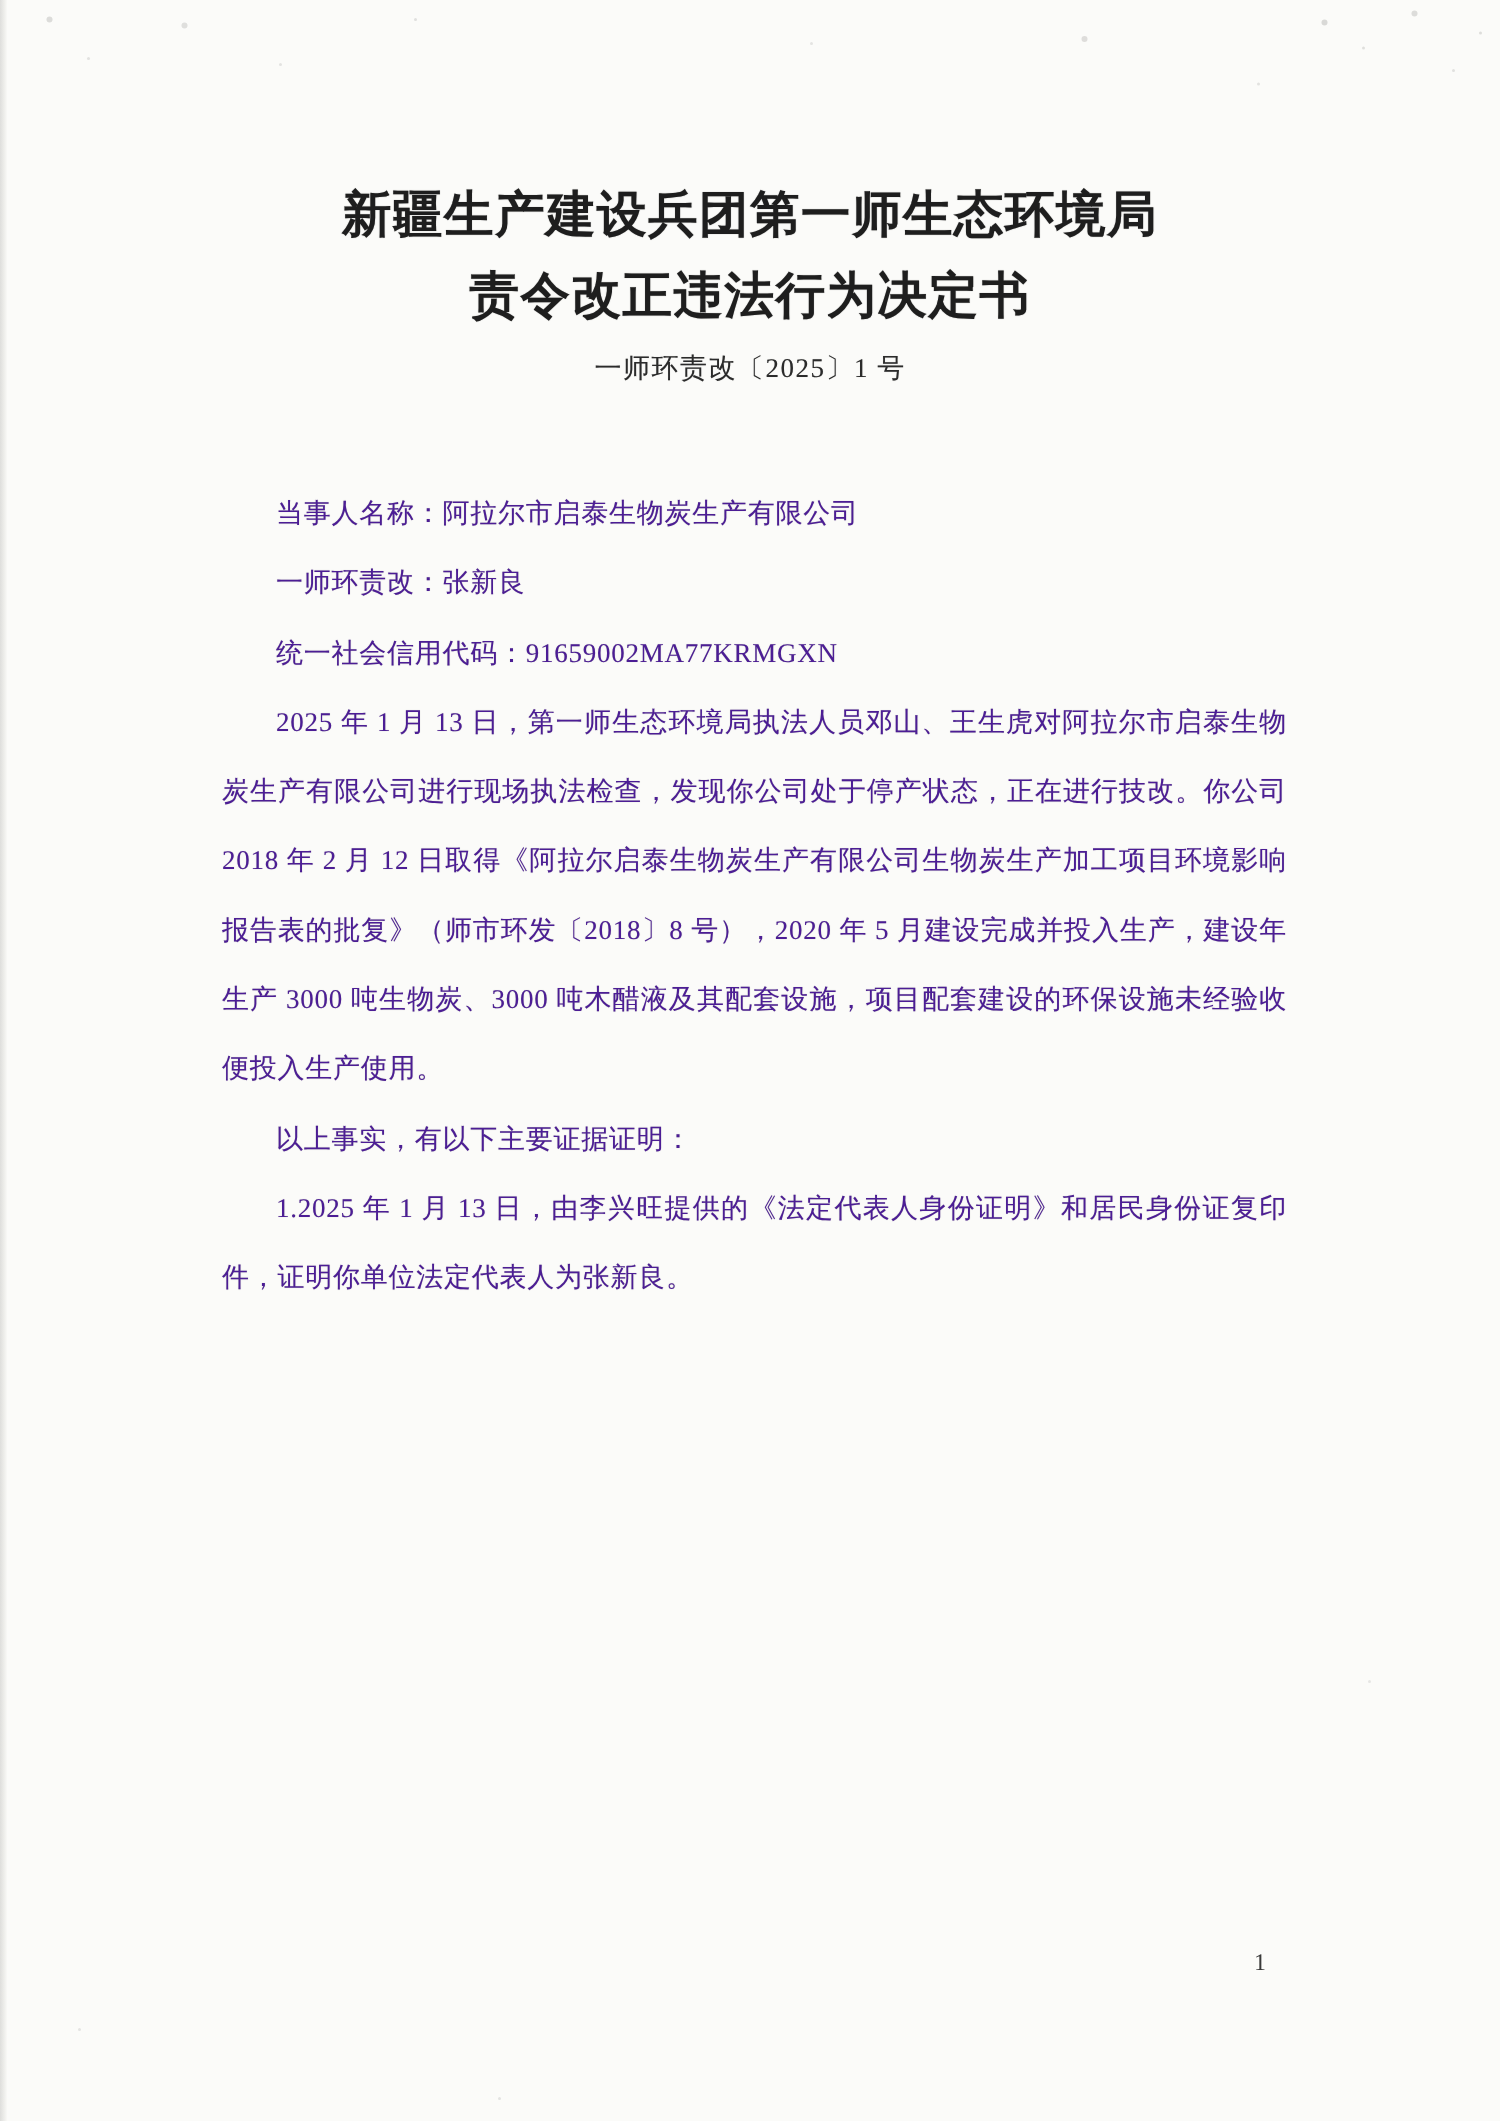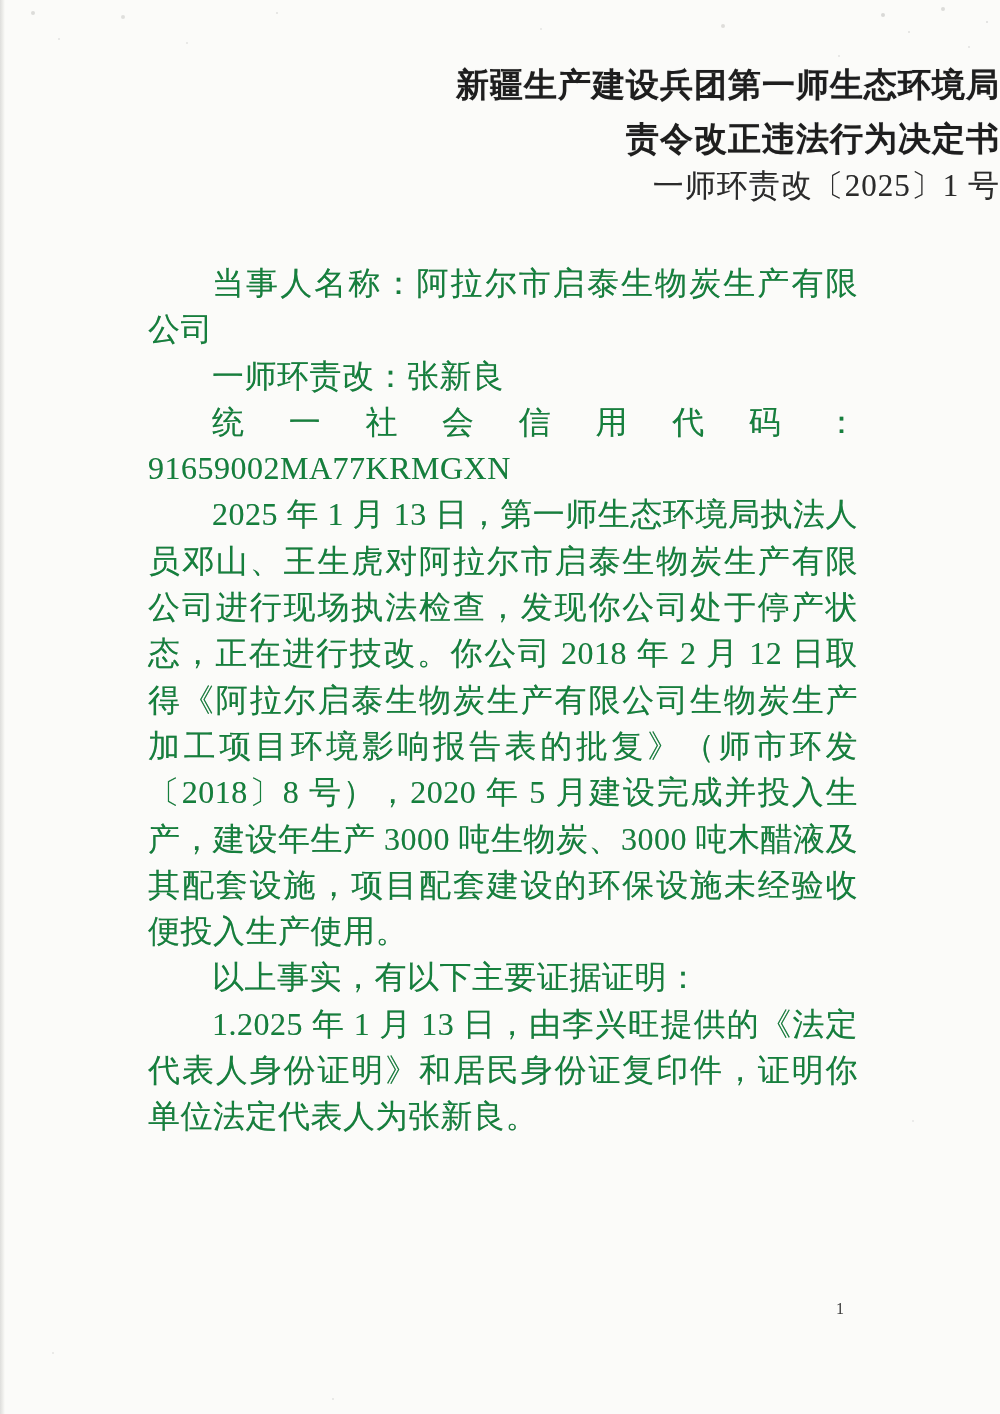--- a/index.html
+++ b/index.html
@@ -43,45 +43,45 @@
       882px 14px 0 1px #d9d9d7,
       908px 31px 0 0 #dfdfdd,
       942px 8px 0 1px #dcdcda,
       968px 46px 0 0 #e1e1df,
       986px 21px 0 0 #dddddb,
       52px 1352px 0 0 #e4e4e2,
       332px 1398px 0 0 #e3e3e1,
       912px 1120px 0 0 #e6e6e4;
   }
   .title-block {
-    padding-top: 58px;
-    text-align: right;
+    padding-top: 117px;
+    text-align: center;
     color: #1e1e1e;
   }
   .title-line {
     font-size: 33px;
     font-weight: bold;
     line-height: 54px;
     letter-spacing: 1px;
     text-shadow: 0 0 0.7px rgba(25,25,25,0.45);
   }
   .doc-number {
-    font-size: 31px;
+    font-size: 18px;
     font-weight: normal;
     line-height: 40px;
     letter-spacing: 1px;
     color: #2b2b2b;
     text-shadow: 0 0 0.5px rgba(40,40,40,0.35);
   }
   .body-text {
     margin: 54px 142px 0 148px;
-    font-size: 32px;
+    font-size: 18px;
     line-height: 46.3px;
     text-align: justify;
-    color: #15803d;
+    color: #4c1d95;
     text-shadow: 0 0 0.6px rgba(45,45,45,0.35);
     letter-spacing: 0.5px;
   }
   .para {
     margin: 0;
     text-indent: 2em;
   }
   .page-number {
     position: absolute;
     left: 836px;

